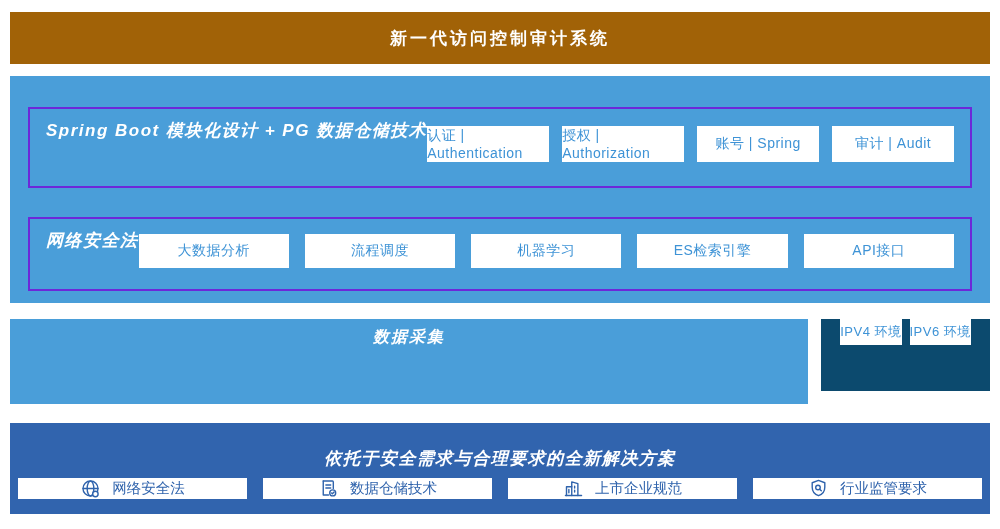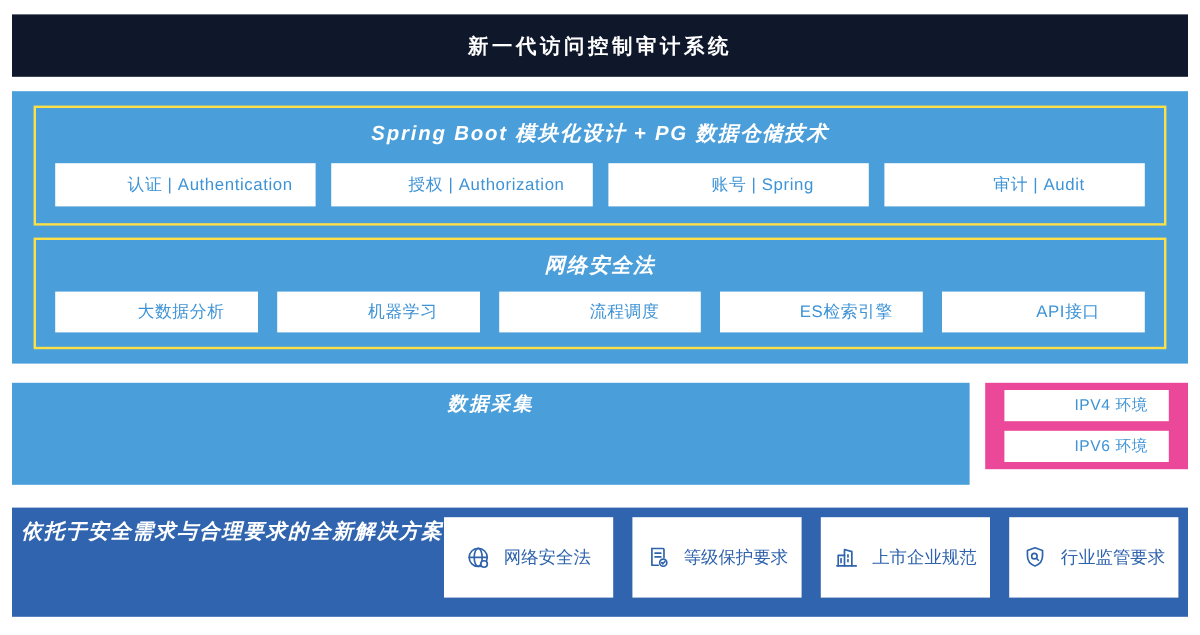--- a/index.html
+++ b/index.html
@@ -3,77 +3,77 @@
 <meta charset="utf-8">
 <style>
   html,body{margin:0;padding:0;background:#ffffff;}
   body{
     width:1000px;height:529px;position:relative;
     font-family:"Liberation Sans","DejaVu Sans",sans-serif;
     -webkit-font-smoothing:antialiased;
   }
   .banner{
     position:absolute;left:10px;top:12px;width:980px;height:52px;
-    background:#0f172a;color:#ffffff;
+    background:#a16207;color:#ffffff;
     display:flex;align-items:center;justify-content:center;
     font-size:17px;font-weight:bold;letter-spacing:3px;
   }
   .arch{
     position:absolute;left:10px;top:76px;width:980px;height:227px;
     background:#4a9ed9;box-sizing:border-box;
     padding:12px 18px;display:flex;flex-direction:column;gap:10px;
   }
   .panel{
-    border:2px solid #fde047;box-sizing:border-box;
-    display:flex;flex-direction:column;
+    border:2px solid #6d28d9;box-sizing:border-box;
+    display:flex;
     padding:6px 16px 12px;
+    margin-top:19px;
   }
   .panel-spring{flex:1.12;}
   .panel-analysis{flex:1;}
   .panel-title{
     color:#ffffff;font-weight:bold;font-style:italic;font-size:17px;
     text-align:center;letter-spacing:1.5px;
     margin:4px 0 10px;
   }
   .chip-row{display:flex;flex:1;align-items:center;}
   .chip-row-4{gap:13px;}
   .chip-row-5{gap:16px;text-align:center;}
   .chip{
     background:#ffffff;color:#3e93d6;font-size:14px;
     flex:1;height:36px;
     display:flex;align-items:center;justify-content:center;
     letter-spacing:0.5px;
-    padding-left:41px;
   }
   .chip-row-5 .chip{height:34px;}
   .collect{
     position:absolute;left:10px;top:319px;width:798px;height:85px;
     background:#4a9ed9;box-sizing:border-box;
     display:flex;flex-direction:column;
     padding:8px 18px 12px;
   }
   .collect-title{
     color:#ffffff;font-weight:bold;font-style:italic;font-size:16px;
     text-align:center;letter-spacing:2px;margin-bottom:25px;
   }
   .collect-row{display:flex;gap:9px;flex:1;align-items:center;}
   .collect-row .chip{height:32px;font-size:13.5px;}
   .chip-dots{flex:0.78;}
   .ipv{
     position:absolute;left:821px;top:319px;width:169px;height:72px;
-    background:#ec4899;box-sizing:border-box;
-    display:flex;flex-direction:column;justify-content:center;gap:8px;
+    background:#0c4a6e;box-sizing:border-box;
+    display:flex;flex-direction:row;justify-content:center;gap:8px;
     padding:0 16px;
   }
   .ipv .chip{height:26px;font-size:13px;flex:none;}
   .solution{
     position:absolute;left:10px;top:423px;width:980px;height:91px;
     background:#3164ae;box-sizing:border-box;
-    display:flex;flex-direction:row;
-    padding:8px 8px 16px;
+    display:flex;flex-direction:column;
+    padding:24px 8px 16px;
   }
   .solution-title{
     color:#ffffff;font-weight:bold;font-style:italic;font-size:17px;
     text-align:center;letter-spacing:1.5px;margin-bottom:8px;
   }
   .solution-row{display:flex;gap:16px;flex:1;align-items:stretch;}
   .solution-chip{
     background:#ffffff;color:#2f63ac;font-size:14.5px;
     flex:1;display:flex;align-items:center;justify-content:center;gap:11px;
   }
@@ -95,22 +95,22 @@
       <div class="chip">授权 | Authorization</div>
       <div class="chip">账号 | Spring</div>
       <div class="chip">审计 | Audit</div>
     </div>
   </div>
 
   <div class="panel panel-analysis">
     <div class="panel-title">网络安全法</div>
     <div class="chip-row chip-row-5">
       <div class="chip">大数据分析</div>
+      <div class="chip">流程调度</div>
       <div class="chip">机器学习</div>
-      <div class="chip">流程调度</div>
       <div class="chip">ES检索引擎</div>
       <div class="chip">API接口</div>
     </div>
   </div>
 
 </div>
 
 <div class="collect">
   <div class="collect-title">数据采集</div>
 </div>
@@ -139,21 +139,21 @@
     <div class="solution-chip">
       <span>
         <svg width="21" height="21" viewBox="0 0 24 24" fill="none" stroke="#2f63ac" stroke-width="1.6" stroke-linecap="round" stroke-linejoin="round">
           <path d="M6 3.5 h10.5 a1 1 0 0 1 1 1 V12"></path>
           <path d="M6 3.5 v16 h6"></path>
           <path d="M9 8 h5.5 M9 11.5 h5.5"></path>
           <circle cx="16.8" cy="17" r="3.4" fill="#ffffff"></circle>
           <path d="M15.3 17 l1.1 1.1 2-2.2"></path>
         </svg>
       </span>
-      <span>等级保护要求</span>
+      <span>数据仓储技术</span>
     </div>
 
     <div class="solution-chip">
       <span>
         <svg width="21" height="21" viewBox="0 0 24 24" fill="none" stroke="#2f63ac" stroke-width="1.6" stroke-linecap="round" stroke-linejoin="round">
           <path d="M4 20 V10 h6"></path>
           <path d="M10 20 V4.5 l7 2 V20"></path>
           <path d="M2.8 20 h18.4"></path>
           <path d="M6.7 13.2 v3.6 M13.3 9.5 v2 M13.3 14 v2"></path>
         </svg>

